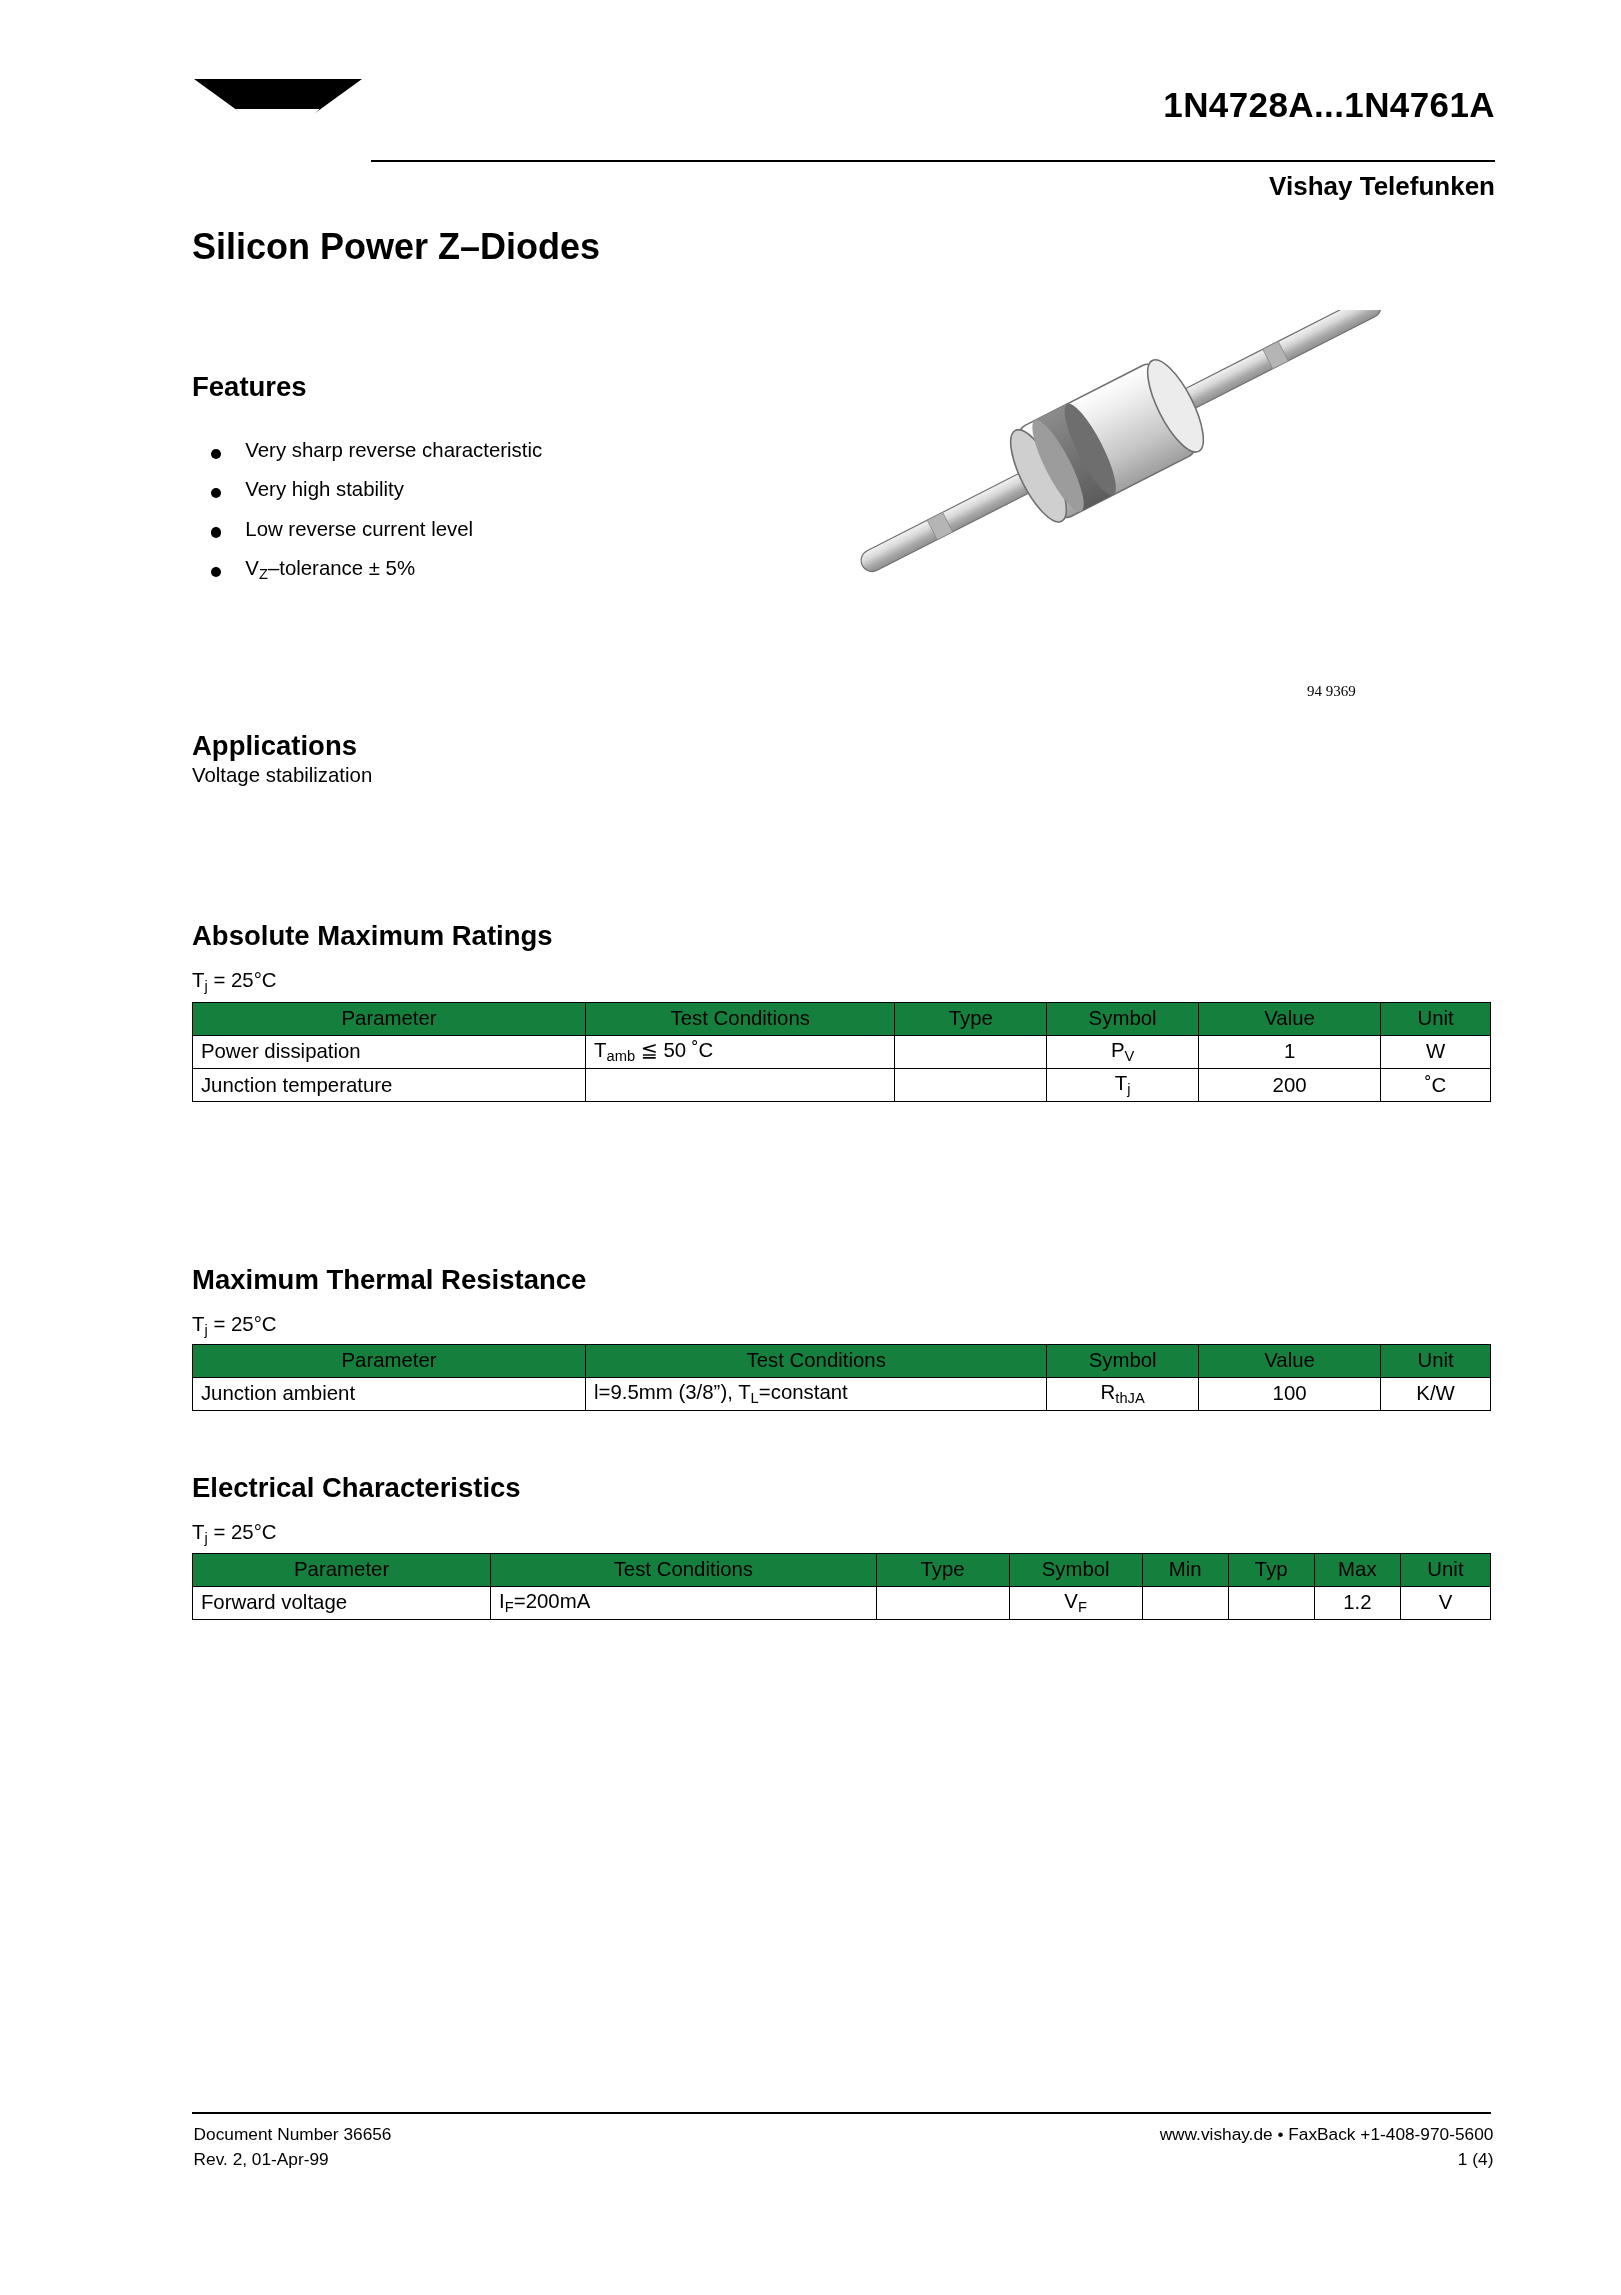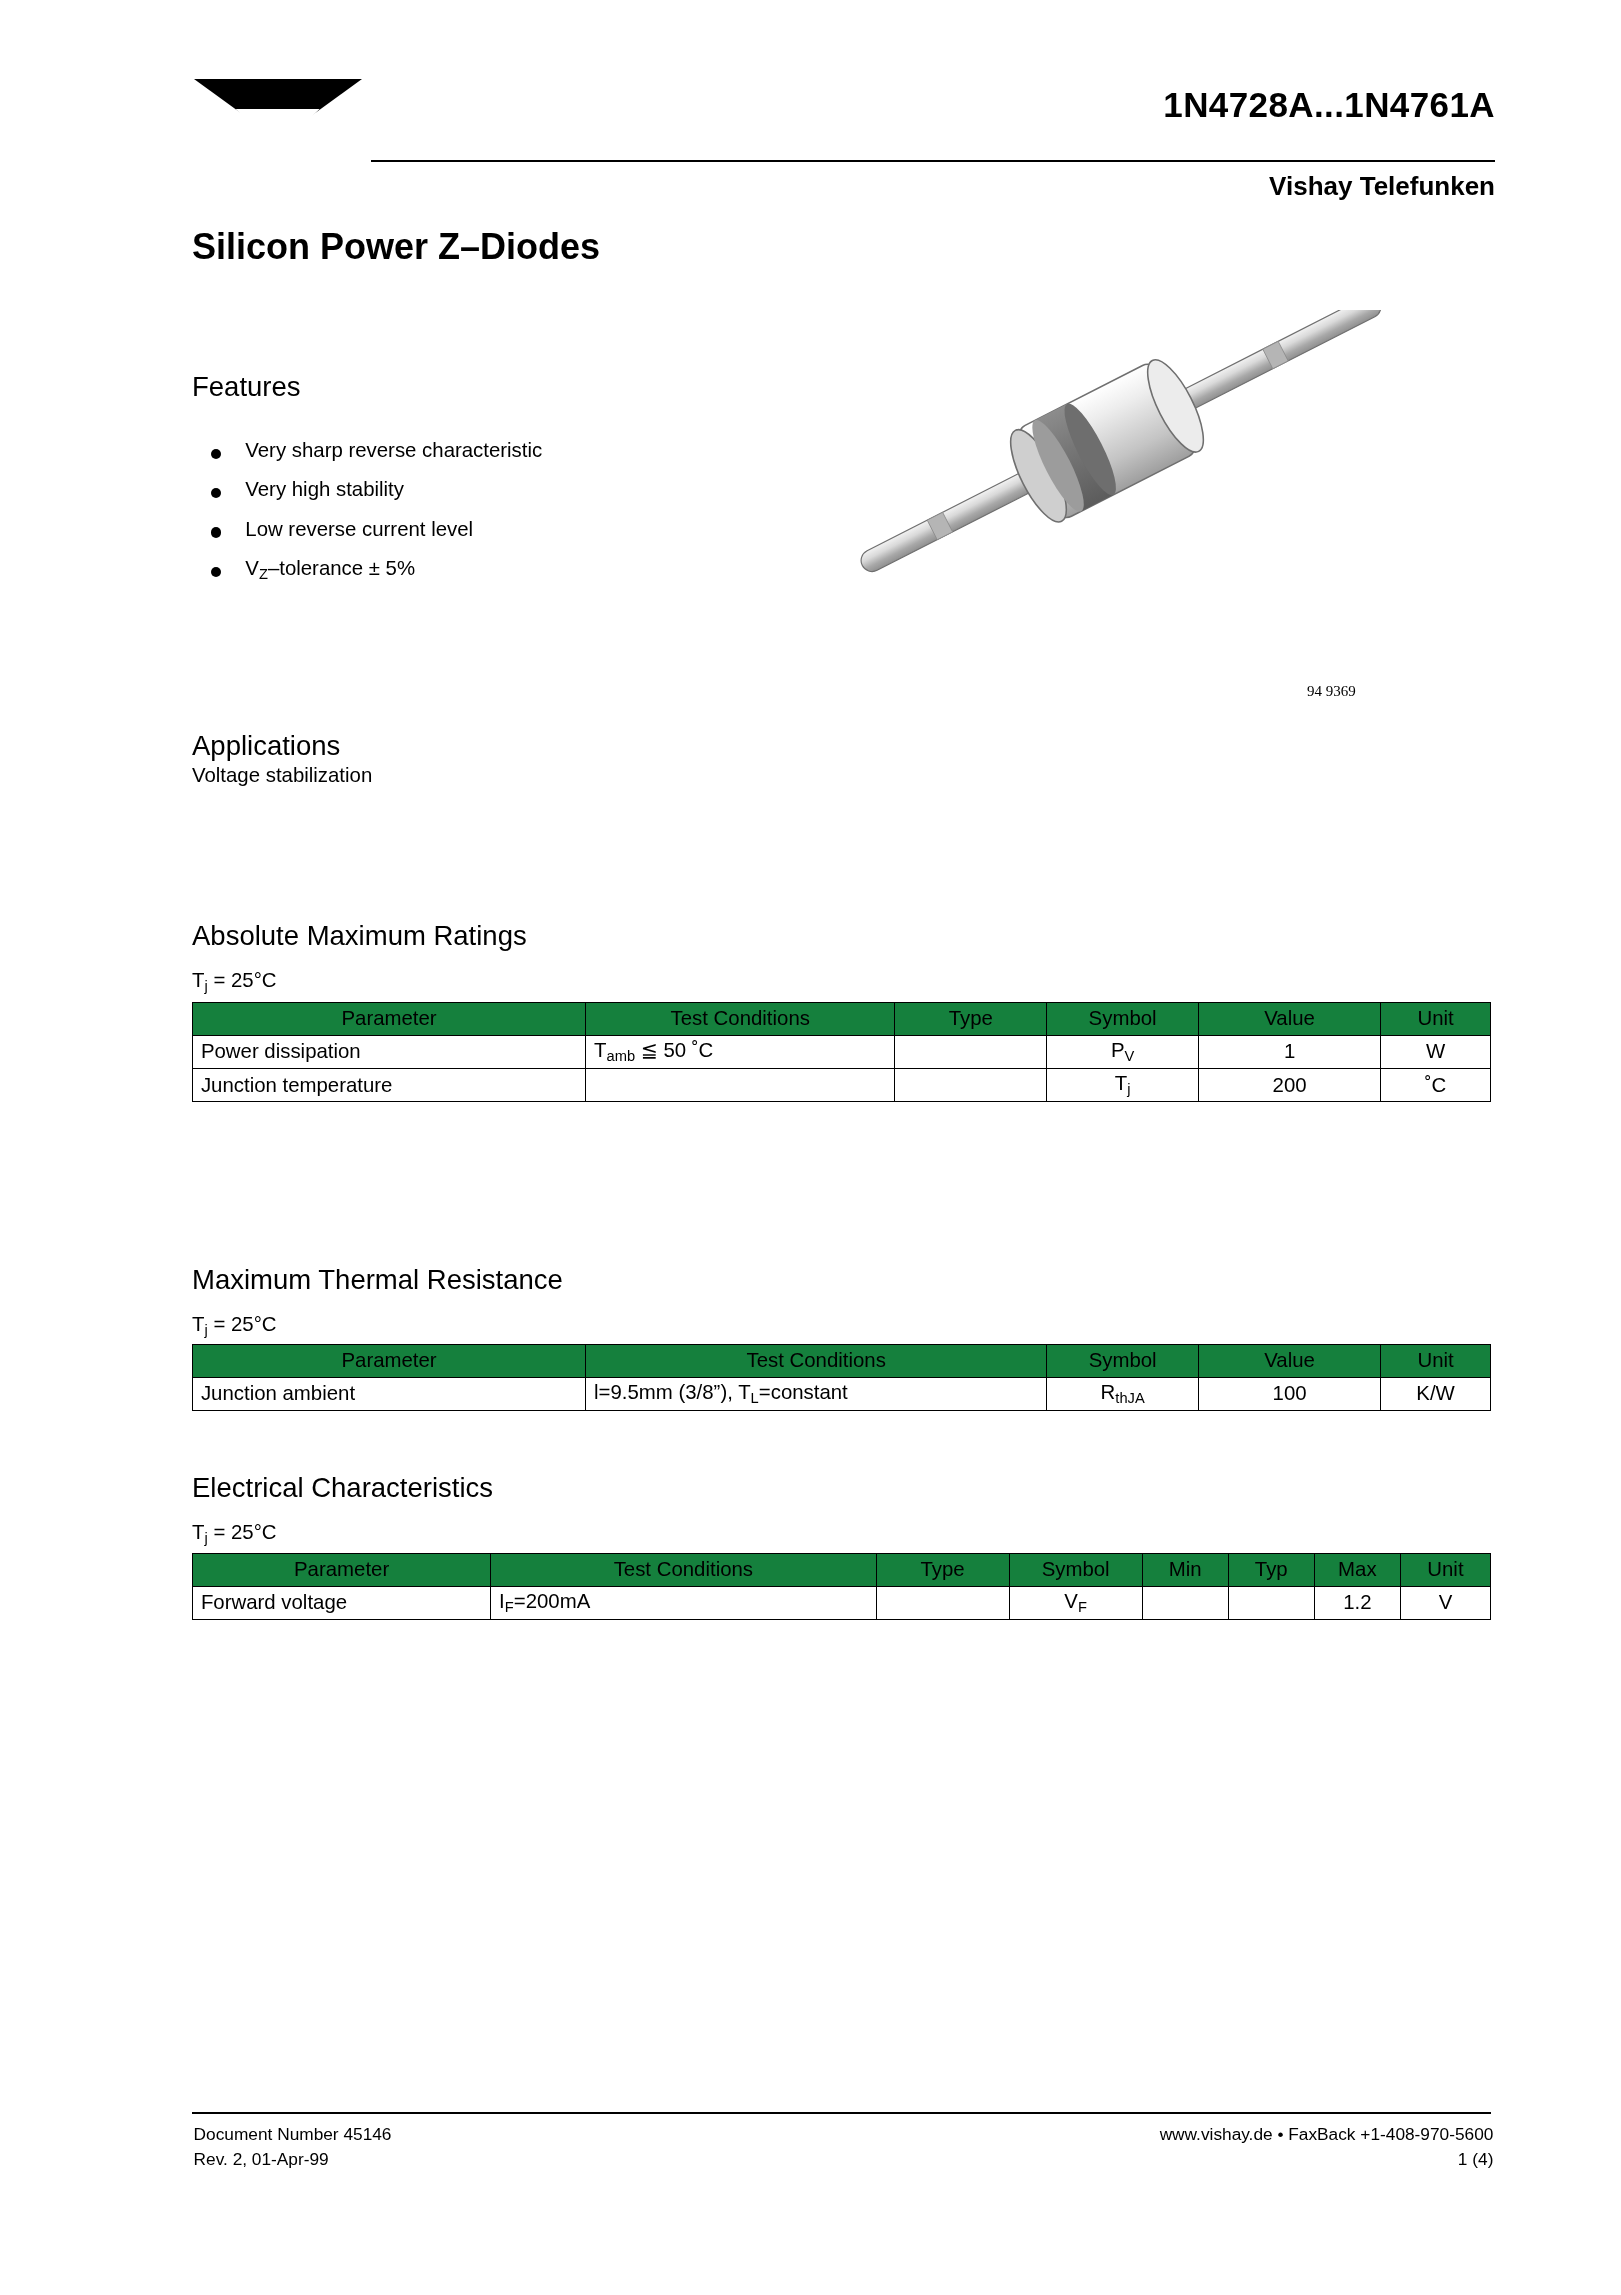--- a/index.html
+++ b/index.html
@@ -98,21 +98,21 @@
     top: 226px;
     font-size: 36px;
     font-weight: bold;
   }
 
   
   h2.sect {
     position: absolute;
     margin: 0;
     font-size: 27.5px;
-    font-weight: normal;
+    font-weight: bold;
     left: 0;
   }
   .features-h { top: 371px; }
   .applications-h { top: 730px; }
   .amr-h { top: 920px; }
   .mtr-h { top: 1264px; }
   .ec-h { top: 1472px; }
 
   ul.feat {
     position: absolute;
@@ -399,20 +399,20 @@
           <td class="c">V<span class="sub">F</span></td>
           <td class="c"></td>
           <td class="c"></td>
           <td class="c">1.2</td>
           <td class="c">V</td>
         </tr>
       </tbody>
     </table>
 
     <div class="footer-rule"></div>
-    <div class="f-l1">Document Number 45146</div>
+    <div class="f-l1">Document Number 36656</div>
     <div class="f-l2">Rev. 2, 01-Apr-99</div>
     <div class="f-r1">www.vishay.de • FaxBack +1-408-970-5600</div>
     <div class="f-r2">1 (4)</div>
 
   </div>
 </div>
 
 
 </body></html>

